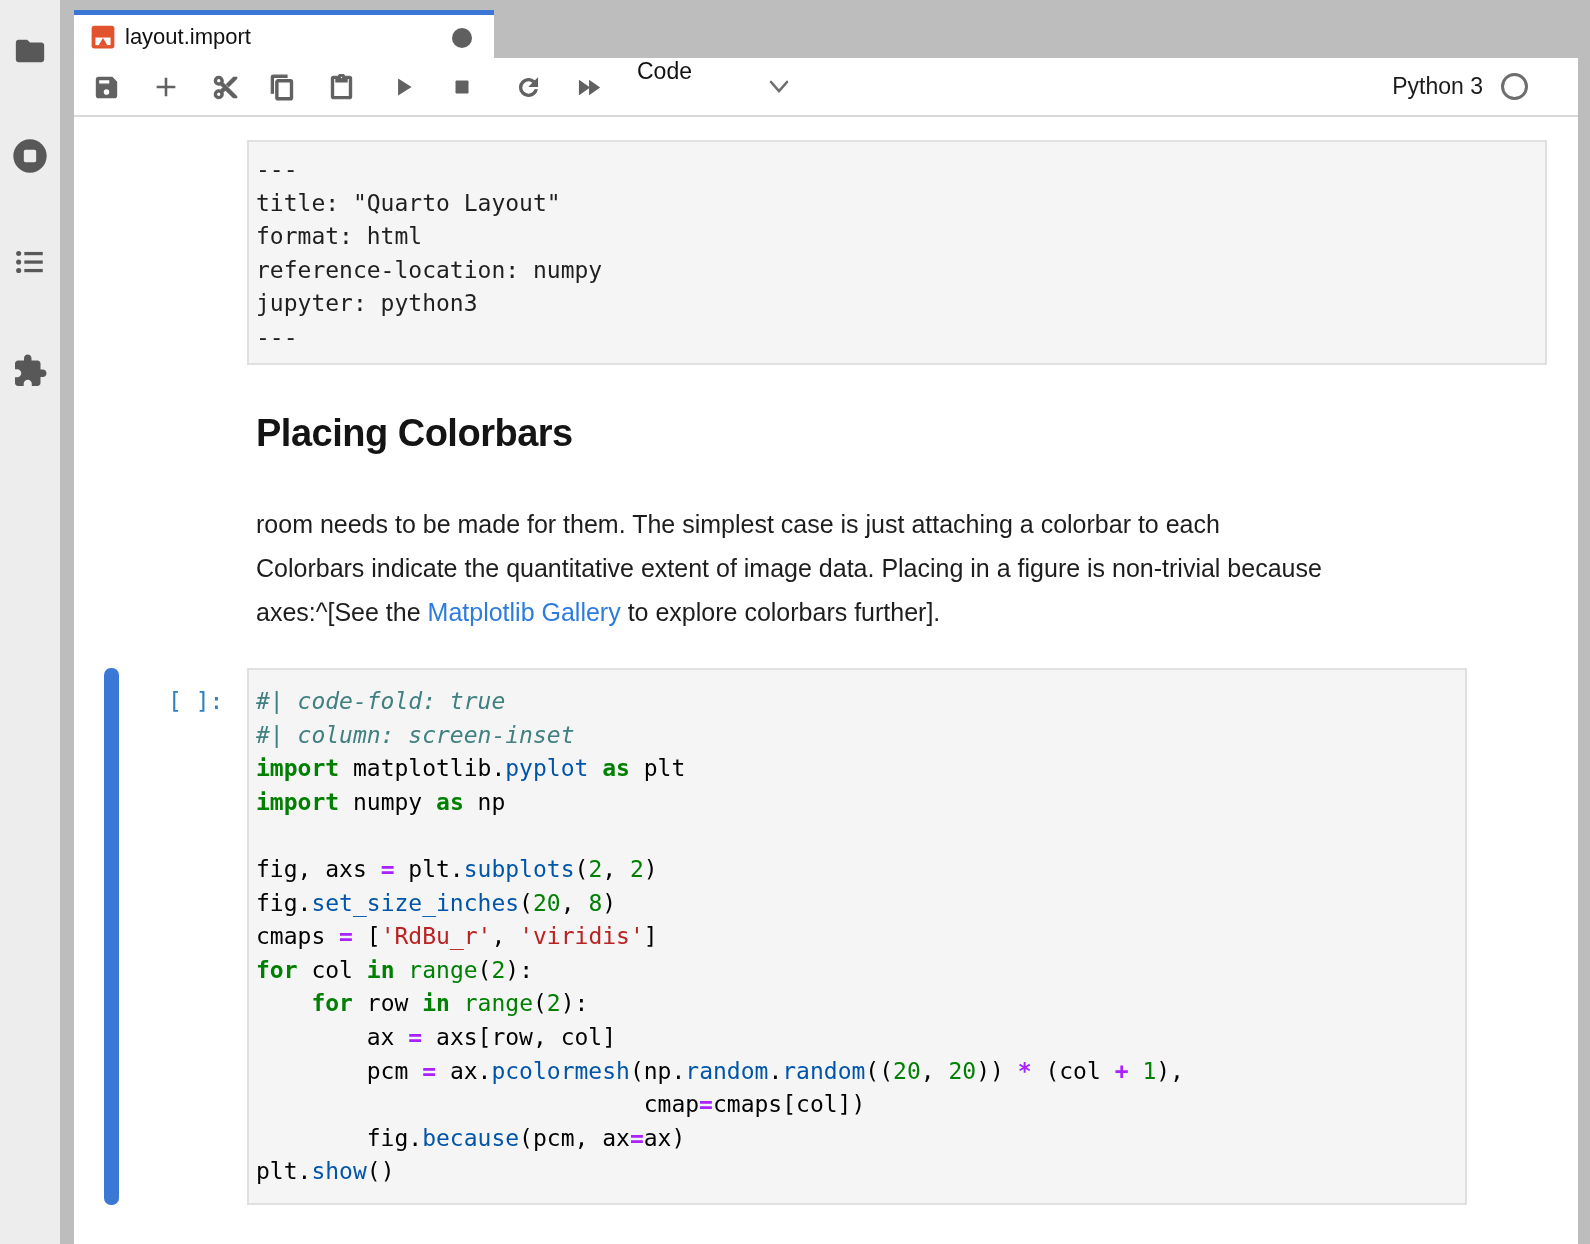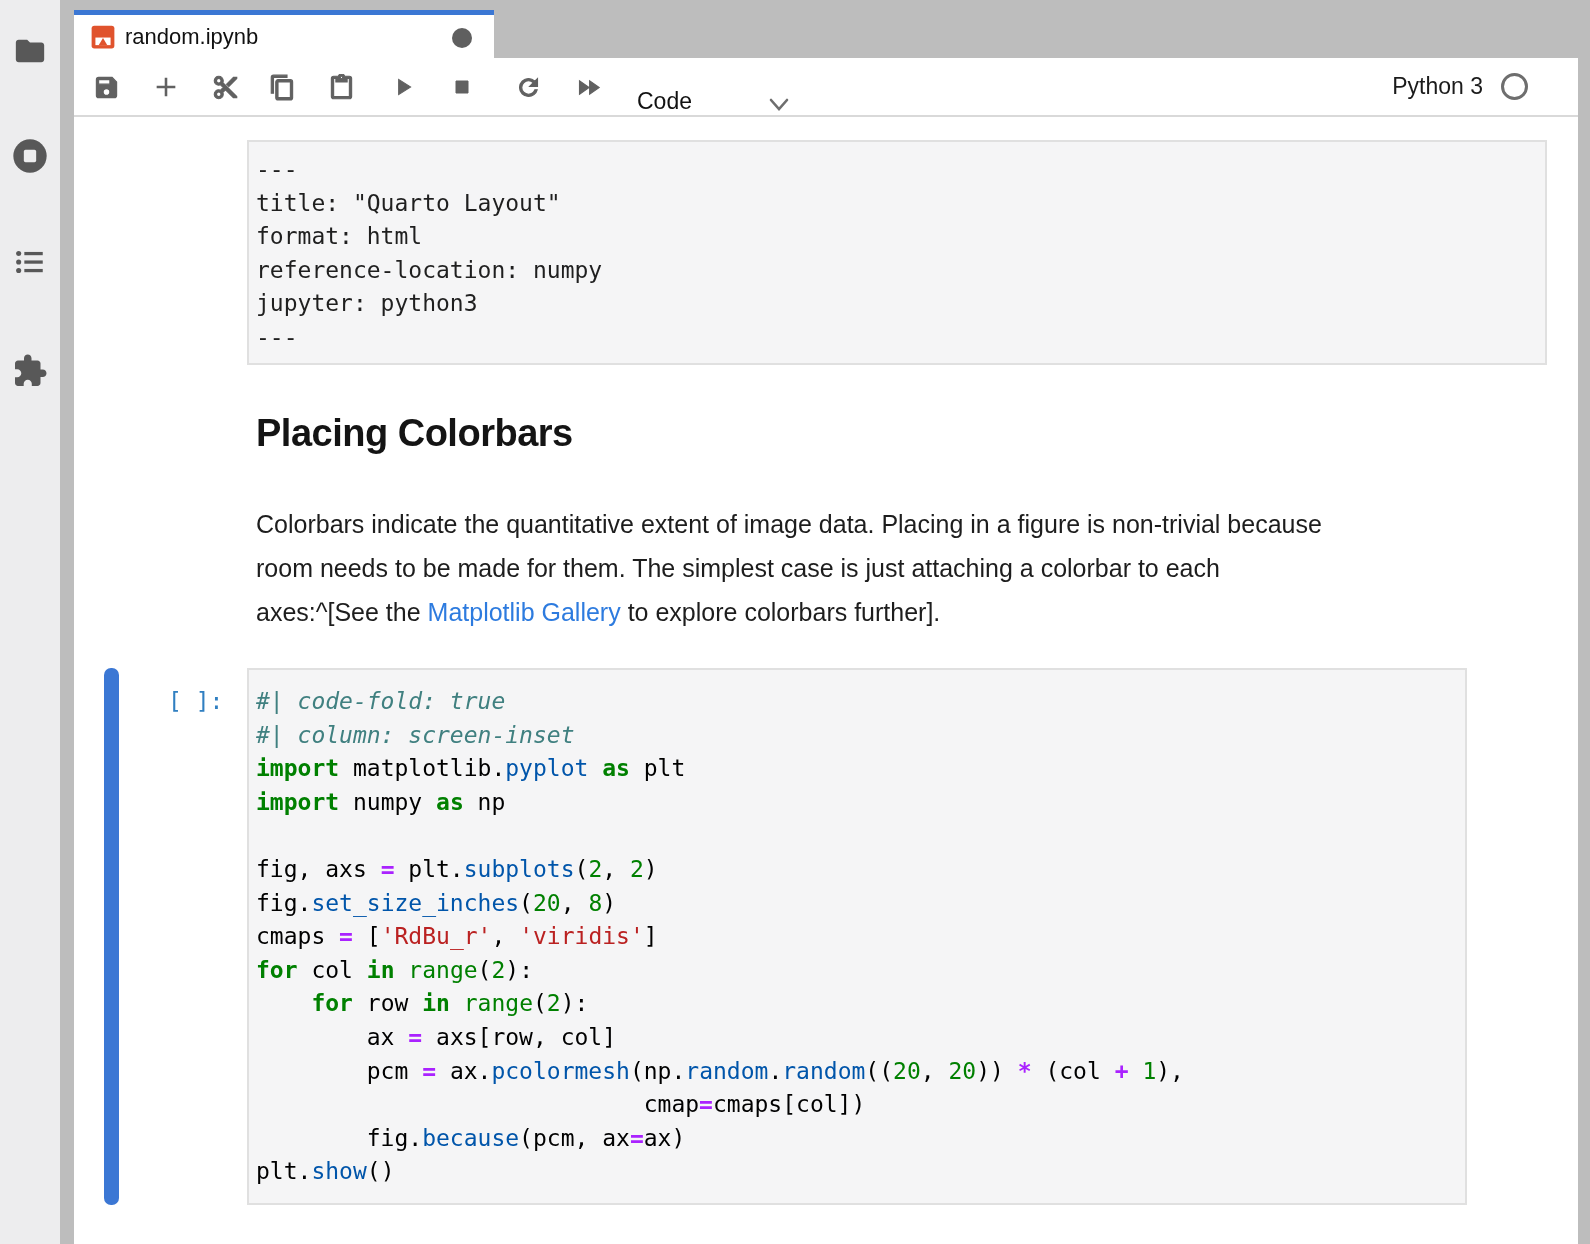--- a/index.html
+++ b/index.html
@@ -25,21 +25,21 @@
                border-radius:50%; background:#5f5f5f; }
 
   
   .toolbar { left:74px; top:58px; width:1504px; height:59px; background:#fff;
              border-bottom:2px solid #d9d9d9; z-index:2; }
   .tb-btn { position:absolute; top:9px; width:40px; height:40px; margin-left:-20px;
             display:flex; align-items:center; justify-content:center;
             background:none; border:none; cursor:pointer; }
   .tb-btn svg { fill:#616161; stroke:#616161; }
   .celltype { position:absolute; left:563px; top:0; height:39px; width:220px;
-              display:flex; align-items:flex-end; cursor:pointer;margin-top:18px; }
+              display:flex; align-items:flex-start; cursor:pointer; }
   .celltype-label { font-size:23px; color:#111; }
   .celltype .chev { position:absolute; left:130px; top:22px; }
   .kernel { position:absolute; right:50px; top:0; height:57px; display:flex;
             align-items:center; cursor:pointer; }
   .kernel-name { font-size:23px; color:#1b1b1b; margin-right:18px; }
   .kernel-circle { width:27px; height:27px; border:3px solid #6e6e6e; border-radius:50%; }
 
   
   .cell { background:#f5f5f6; border:2px solid #e0e0e0; }
   .cell-raw  { left:247px; top:140px;  width:1300px; height:225px; padding:11px 8px 0 7px; }
@@ -102,21 +102,21 @@
 <div class="abs divider"></div>
 <div class="abs right-strip"></div>
 
 <div class="abs tabbar">
   <div class="tab">
     <svg class="tab-icon" viewBox="0 0 24 24">
       <rect x="1.5" y="1.5" width="21" height="21" rx="2.5" fill="#e0532d"></rect>
       <rect x="5" y="12.5" width="14" height="7" fill="#fff"></rect>
       <path d="M8 19.5 L12 13 L16 19.5 Z" fill="#e0532d"></path>
     </svg>
-    <span class="tab-title">random.ipynb</span>
+    <span class="tab-title">layout.import</span>
     <span class="dirty-dot"></span>
   </div>
 </div>
 
 <div class="abs toolbar">
   <button class="tb-btn" style="left:32px">
     <svg width="27" height="27" viewBox="0 0 24 24">
       <path d="M17 3H5c-1.11 0-2 .9-2 2v14c0 1.1.89 2 2 2h14c1.1 0 2-.9 2-2V7l-4-4zm-5 16c-1.66 0-3-1.34-3-3s1.34-3 3-3 3 1.34 3 3-1.34 3-3 3zm3-10H5V5h10v4z"></path>
     </svg>
   </button>
@@ -180,22 +180,22 @@
       <div class="mono-line">title: "Quarto Layout"</div>
       <div class="mono-line">format: html</div>
       <div class="mono-line">reference-location: numpy</div>
       <div class="mono-line">jupyter: python3</div>
       <div class="mono-line">---</div>
     </div>
 </div>
 
 <h1 class="abs md-heading">Placing Colorbars</h1>
 <div class="abs md-para">
+  <div class="line"><span>room needs to be made for them. The simplest case is just attaching a colorbar to each</span></div>
   <div class="line">Colorbars indicate the quantitative extent of image data. Placing in a figure is non-trivial because</div>
-  <div class="line"><span>room needs to be made for them. The simplest case is just attaching a colorbar to each</span></div>
   <div class="line"><span>axes:^[See the </span><a class="md-link" href="#">Matplotlib Gallery</a><span> to explore colorbars further].</span></div>
 </div>
 
 <div class="abs collapser"></div>
 <div class="abs prompt mono">[ ]:</div>
 <div class="abs cell cell-code">
   <div>
       <div class="mono-line"><span class="tok-com">#| code-fold: true</span></div>
       <div class="mono-line"><span class="tok-com">#| column: screen-inset</span></div>
       <div class="mono-line"><span class="tok-kw">import</span><span class="tok-txt"> matplotlib.</span><span class="tok-prop">pyplot</span><span class="tok-txt"> </span><span class="tok-kw">as</span><span class="tok-txt"> plt</span></div>

